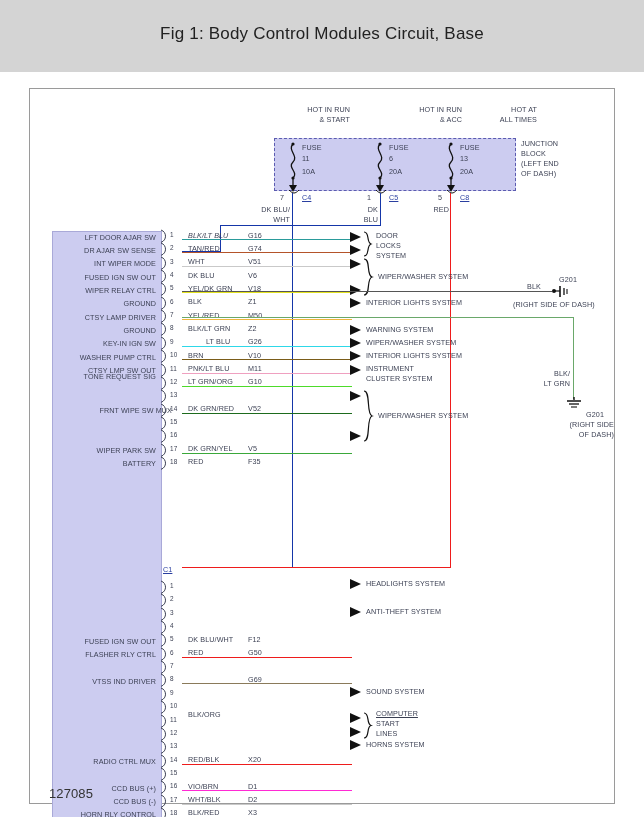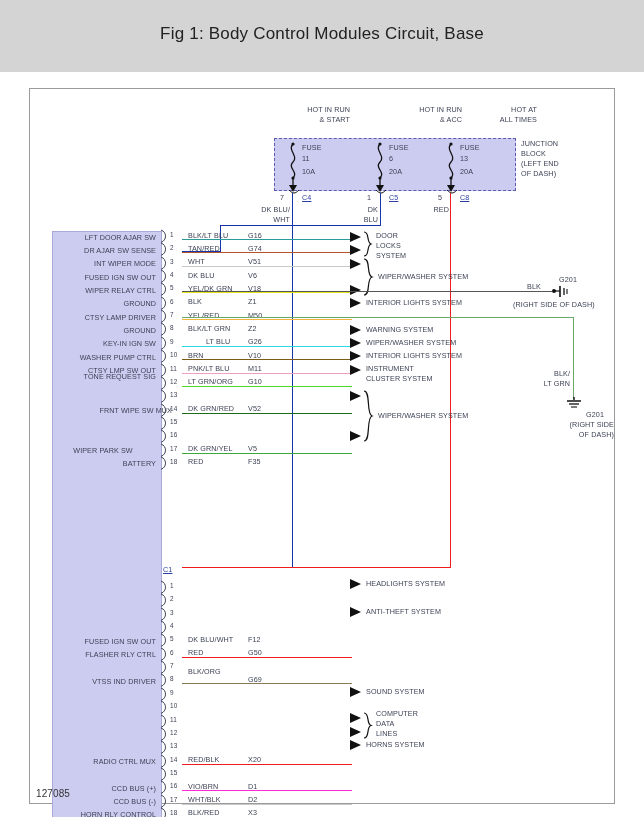--- a/index.html
+++ b/index.html
@@ -132,21 +132,21 @@
     <div class="wire" style="left:152px;top:478px;width:269px;border-color:#ee1c1c;"></div>
 
     <div class="module" style="left:22px;top:142px;width:108px;height:618px;"></div>
 
     <div id="c1-rows">
         <div class="t r" style="left: 20px; top: 143.5px; width: 106px;">LFT DOOR AJAR SW</div>
         <svg width="9" height="15.35" style="position: absolute; left: 130px; top: 140px;">
           <path d="M1 1 C7 3, 7 11.35, 1 13.35" fill="none" stroke="#3a3f52" stroke-width="1"></path>
         </svg>
         <div class="t" style="left: 140px; top: 141px; font-size: 6.4px;">1</div>
-        <div class="t" style="left: 158px; top: 141.5px;">BLK/LT BLU</div>
+        <div class="t" style="left: 158px; top: 141.5px; font-style: italic;">BLK/LT BLU</div>
         <div class="t" style="left: 218px; top: 141.5px;">G16</div>
         <div class="wire" style="left: 152px; top: 150px; width: 170px; border-color: rgb(42, 155, 155);"></div>
         <div class="t r" style="left: 20px; top: 156.85px; width: 106px;">DR AJAR SW SENSE</div>
         <svg width="9" height="15.35" style="position: absolute; left: 130px; top: 153.35px;">
           <path d="M1 1 C7 3, 7 11.35, 1 13.35" fill="none" stroke="#3a3f52" stroke-width="1"></path>
         </svg>
         <div class="t" style="left: 140px; top: 154.35px; font-size: 6.4px;">2</div>
         <div class="t" style="left: 158px; top: 154.85px;">TAN/RED</div>
         <div class="t" style="left: 218px; top: 154.85px;">G74</div>
         <div class="wire" style="left: 152px; top: 163.35px; width: 170px; border-color: rgb(180, 84, 42);"></div>
@@ -240,21 +240,21 @@
         <div class="t" style="left: 218px; top: 315.05px;">V52</div>
         <div class="wire" style="left: 152px; top: 323.55px; width: 170px; border-color: rgb(29, 107, 29);"></div>
         <svg width="9" height="15.35" style="position: absolute; left: 130px; top: 326.9px;">
           <path d="M1 1 C7 3, 7 11.35, 1 13.35" fill="none" stroke="#3a3f52" stroke-width="1"></path>
         </svg>
         <div class="t" style="left: 140px; top: 327.9px; font-size: 6.4px;">15</div>
         <svg width="9" height="15.35" style="position: absolute; left: 130px; top: 340.25px;">
           <path d="M1 1 C7 3, 7 11.35, 1 13.35" fill="none" stroke="#3a3f52" stroke-width="1"></path>
         </svg>
         <div class="t" style="left: 140px; top: 341.25px; font-size: 6.4px;">16</div>
-        <div class="t r" style="left: 20px; top: 357.1px; width: 106px; text-align: center;">WIPER PARK SW</div>
+        <div class="t r" style="left: 20px; top: 357.1px; width: 106px;">WIPER PARK SW</div>
         <svg width="9" height="15.35" style="position: absolute; left: 130px; top: 353.6px;">
           <path d="M1 1 C7 3, 7 11.35, 1 13.35" fill="none" stroke="#3a3f52" stroke-width="1"></path>
         </svg>
         <div class="t" style="left: 140px; top: 354.6px; font-size: 6.4px;">17</div>
         <div class="t" style="left: 158px; top: 355.1px;">DK GRN/YEL</div>
         <div class="t" style="left: 218px; top: 355.1px;">V5</div>
         <div class="wire" style="left: 152px; top: 363.6px; width: 170px; border-color: rgb(58, 168, 58);"></div>
         <div class="t r" style="left: 20px; top: 370.45px; width: 106px;">BATTERY</div>
         <svg width="9" height="15.35" style="position: absolute; left: 130px; top: 366.95px;">
           <path d="M1 1 C7 3, 7 11.35, 1 13.35" fill="none" stroke="#3a3f52" stroke-width="1"></path>
@@ -299,21 +299,21 @@
         <div class="wire" style="left: 152px; top: 567.75px; width: 170px; border-color: rgb(238, 28, 28);"></div>
         <svg width="9" height="15.35" style="position: absolute; left: 130px; top: 571.1px;">
           <path d="M1 1 C7 3, 7 11.35, 1 13.35" fill="none" stroke="#3a3f52" stroke-width="1"></path>
         </svg>
         <div class="t" style="left: 140px; top: 572.1px; font-size: 6.4px;">7</div>
         <div class="t r" style="left: 20px; top: 587.95px; width: 106px;">VTSS IND DRIVER</div>
         <svg width="9" height="15.35" style="position: absolute; left: 130px; top: 584.45px;">
           <path d="M1 1 C7 3, 7 11.35, 1 13.35" fill="none" stroke="#3a3f52" stroke-width="1"></path>
         </svg>
         <div class="t" style="left: 140px; top: 585.45px; font-size: 6.4px;">8</div>
-        <div class="t" style="left: 158px; top: 578px;">BLK/ORG</div>
+        <div class="t" style="left: 158px; top: 621px;">BLK/ORG</div>
         <div class="t" style="left: 218px; top: 585.95px;">G69</div>
         <div class="wire" style="left: 152px; top: 594.45px; width: 170px; border-color: rgb(138, 122, 90);"></div>
         <svg width="9" height="15.35" style="position: absolute; left: 130px; top: 597.8px;">
           <path d="M1 1 C7 3, 7 11.35, 1 13.35" fill="none" stroke="#3a3f52" stroke-width="1"></path>
         </svg>
         <div class="t" style="left: 140px; top: 598.8px; font-size: 6.4px;">9</div>
         <svg width="9" height="15.35" style="position: absolute; left: 130px; top: 611.15px;">
           <path d="M1 1 C7 3, 7 11.35, 1 13.35" fill="none" stroke="#3a3f52" stroke-width="1"></path>
         </svg>
         <div class="t" style="left: 140px; top: 612.15px; font-size: 6.4px;">10</div>
@@ -471,24 +471,24 @@
 
     <svg class="abs" style="left:320px;top:624px;" width="14" height="10">
       <polygon points="0,0 11,5 0,10" fill="#111"></polygon>
       </svg>
     <svg class="abs" style="left:320px;top:638px;" width="14" height="10">
       <polygon points="0,0 11,5 0,10" fill="#111"></polygon>
       </svg>
     <svg class="abs" style="left:333px;top:623px;" width="10" height="27">
       <path d="M1 1 C7 1, 3 12, 8 13.5 C3 15, 7 26, 1 26" fill="none" stroke="#111" stroke-width="1.2"></path>
       </svg>
-    <div class="t" style="left:346px;top:620px;">COMPUTER</div>
-    <div class="t" style="left:346px;top:630px;">DATA</div>
+    <div class="t" style="left:346px;top:620px;text-decoration:underline;">COMPUTER</div>
+    <div class="t" style="left:346px;top:630px;">START</div>
     <div class="t" style="left:346px;top:640px;">LINES</div>
 
     <svg class="abs" style="left:320px;top:651px;" width="14" height="10">
       <polygon points="0,0 11,5 0,10" fill="#111"></polygon>
       </svg>
     <div class="t" style="left:336px;top:651px;">HORNS SYSTEM</div>
 
-    <div class="t" style="left:6px;top:700px;font-size:10px;color:#333;">127085</div>
+    <div class="t" style="left:19px;top:700px;font-size:13px;color:#333;">127085</div>
   </div>
 </div>
 
 </body></html>

